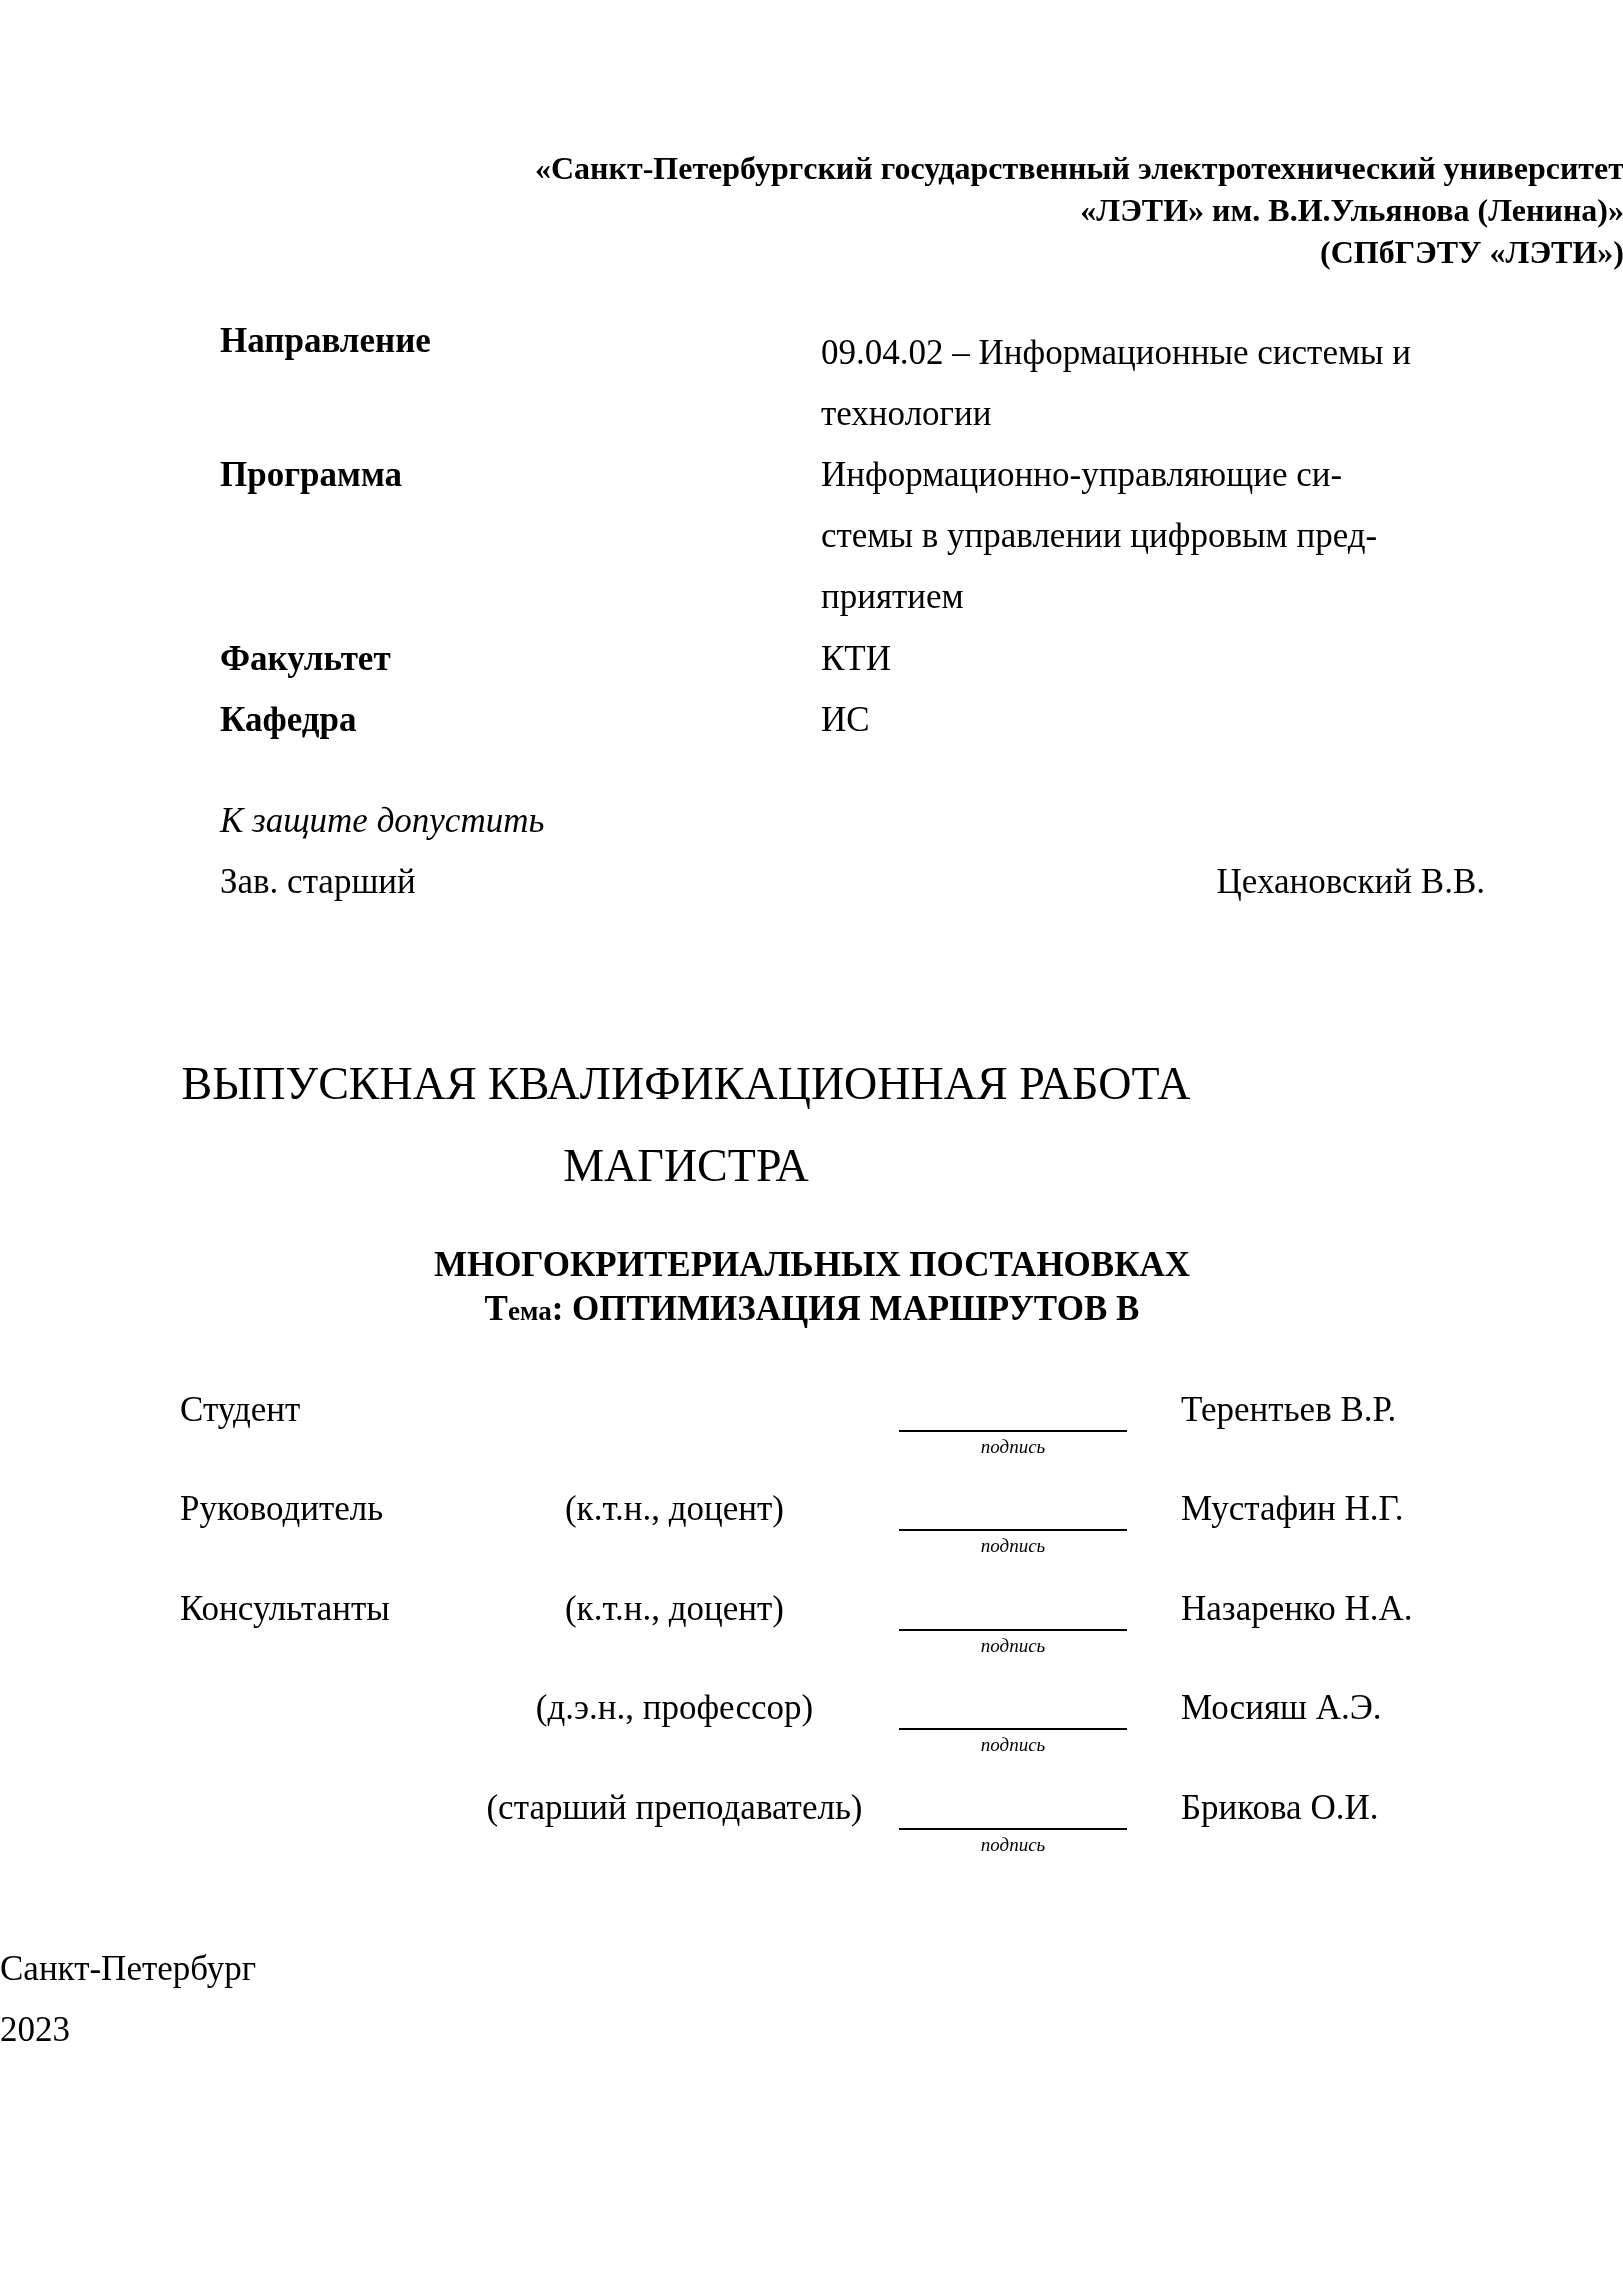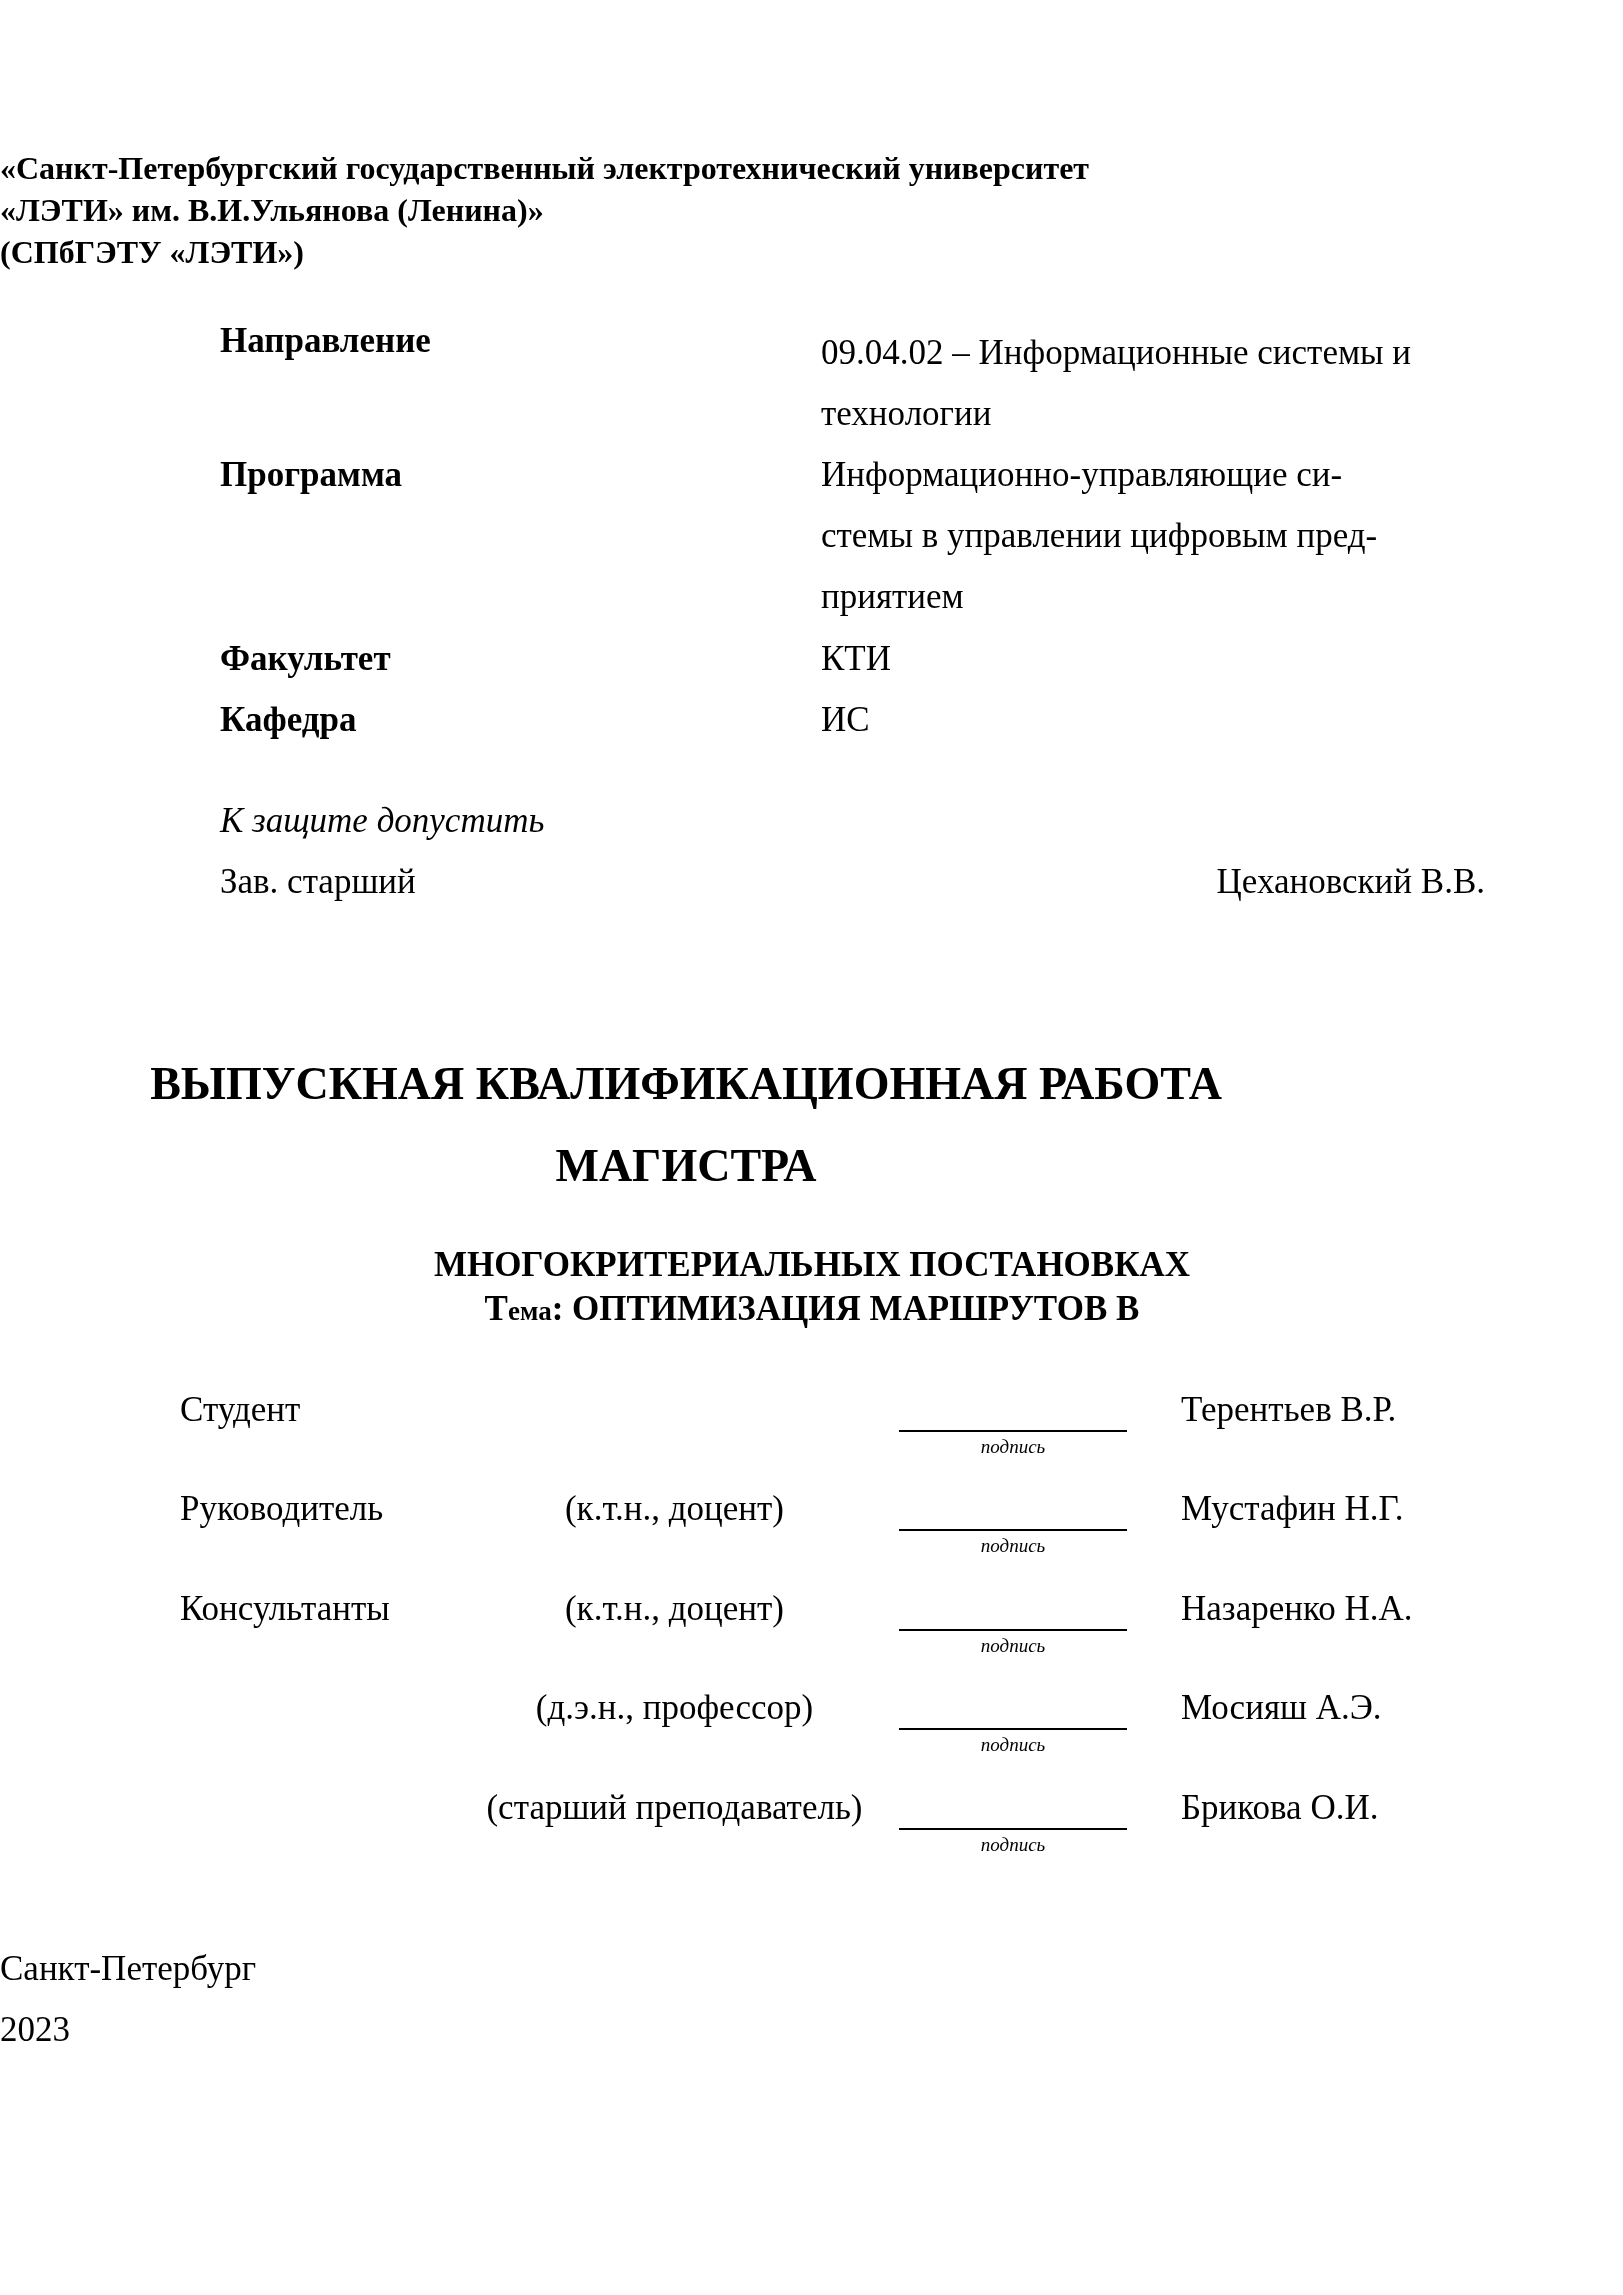--- a/index.html
+++ b/index.html
@@ -14,21 +14,21 @@
       overflow: hidden;
       font-family: "Liberation Serif", "DejaVu Serif", serif;
       color: #000000;
     }
 
     
     .uni {
       position: absolute;
       left: 0; width: 1624px;
       top: 147px;
-      text-align: left;
+      text-align: right;
       font-weight: bold;
       font-size: 32px;
       line-height: 42px;
     }
     .uni div { white-space: nowrap; }
 
     
     .info-label {
       position: absolute;
       left: 220px;
@@ -66,21 +66,21 @@
       font-size: 35px;
       line-height: 41px;
     }
 
     
     .title {
       position: absolute;
       left: 0; width: 1372px;
       top: 1043px;
       text-align: center;
-      font-weight: bold;
+      font-weight: normal;
       font-size: 46px;
       line-height: 82px;
     }
     .title div { white-space: nowrap; }
 
     .topic {
       position: absolute;
       left: 0; width: 1624px;
       top: 1243px;
       text-align: center;

